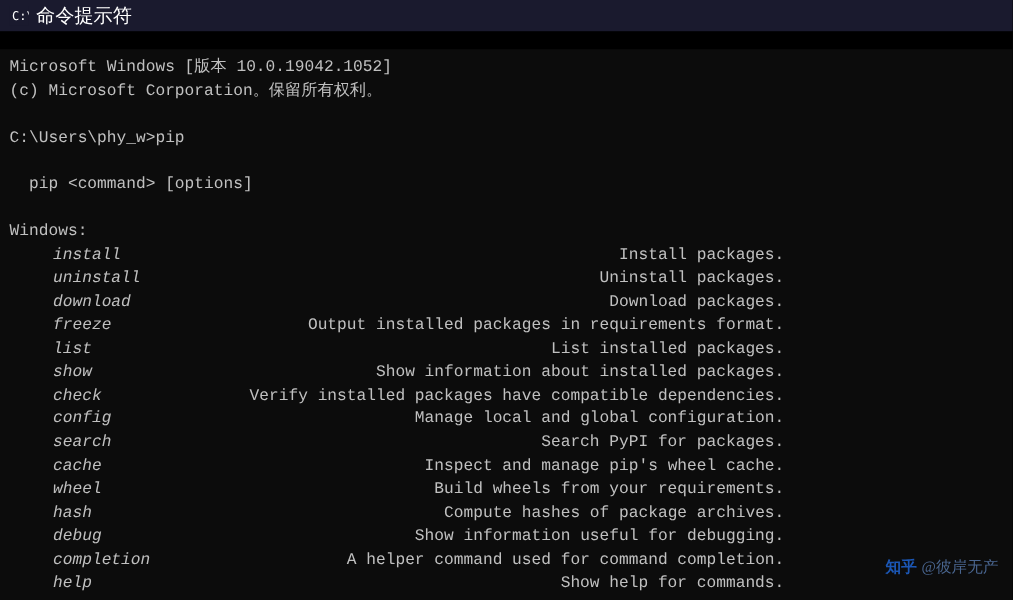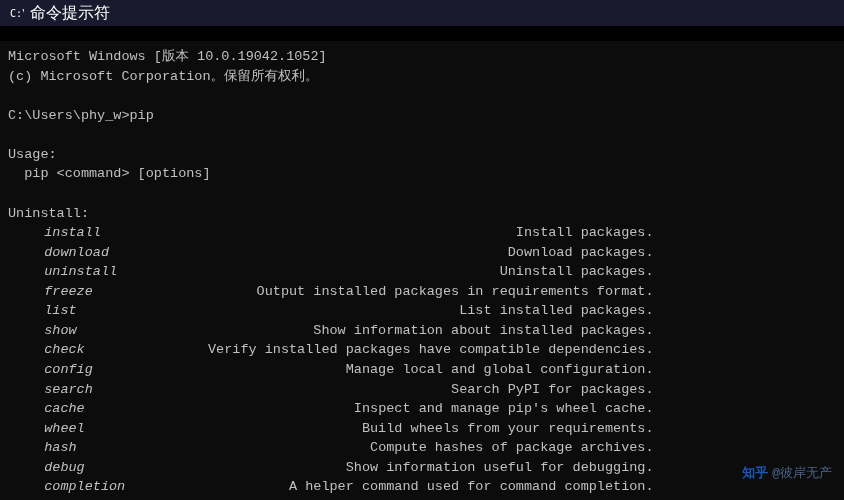--- a/index.html
+++ b/index.html
@@ -78,21 +78,21 @@
       display: table-cell;
       white-space: pre;
       text-align: right;
     }
 
     .watermark {
       position: absolute;
       bottom: 18px;
       right: 12px;
       color: rgba(100, 140, 200, 0.7);
-      font-family: Liberation Mono, monospace;
+      font-family: Liberation Serif, serif;
       font-size: 13px;
       display: flex;
       align-items: center;
       gap: 4px;
     }
 
     .watermark-zhihu {
       color: rgba(30, 100, 210, 0.85);
       font-weight: bold;
     }
@@ -110,37 +110,36 @@
   <span class="title-bar-text">命令提示符</span>
 </div>
 
 <div class="terminal-body">
 
   <span class="line">Microsoft Windows [版本 10.0.19042.1052]</span>
   <span class="line">(c) Microsoft Corporation。保留所有权利。</span>
   <span class="line">&nbsp;</span>
   <span class="line">C:\Users\phy_w&gt;pip</span>
   <span class="line">&nbsp;</span>
-  <span class="line">Usage:</span>
   <span class="line">  pip &lt;command&gt; [options]</span>
   <span class="line">&nbsp;</span>
-  <span class="line">Uninstall:</span>
+  <span class="line">Windows:</span>
 
   <div class="cmd-table" id="cmd-table">
       <div class="cmd-row">
         <div class="cmd-name">  install</div>
         <div class="cmd-desc">Install packages.</div>
       </div>
       <div class="cmd-row">
+        <div class="cmd-name">  uninstall</div>
+        <div class="cmd-desc">Uninstall packages.</div>
+      </div>
+      <div class="cmd-row">
         <div class="cmd-name">  download</div>
         <div class="cmd-desc">Download packages.</div>
-      </div>
-      <div class="cmd-row">
-        <div class="cmd-name">  uninstall</div>
-        <div class="cmd-desc">Uninstall packages.</div>
       </div>
       <div class="cmd-row">
         <div class="cmd-name">  freeze</div>
         <div class="cmd-desc">Output installed packages in requirements format.</div>
       </div>
       <div class="cmd-row">
         <div class="cmd-name">  list</div>
         <div class="cmd-desc">List installed packages.</div>
       </div>
       <div class="cmd-row">

